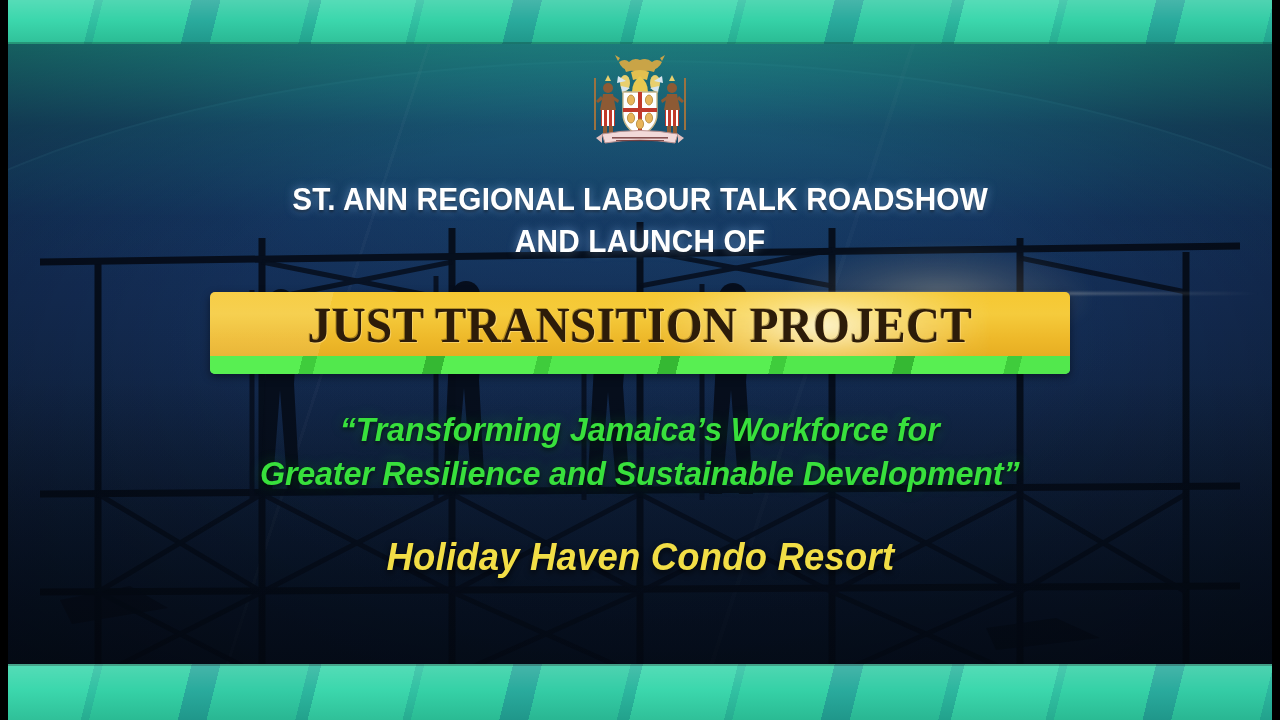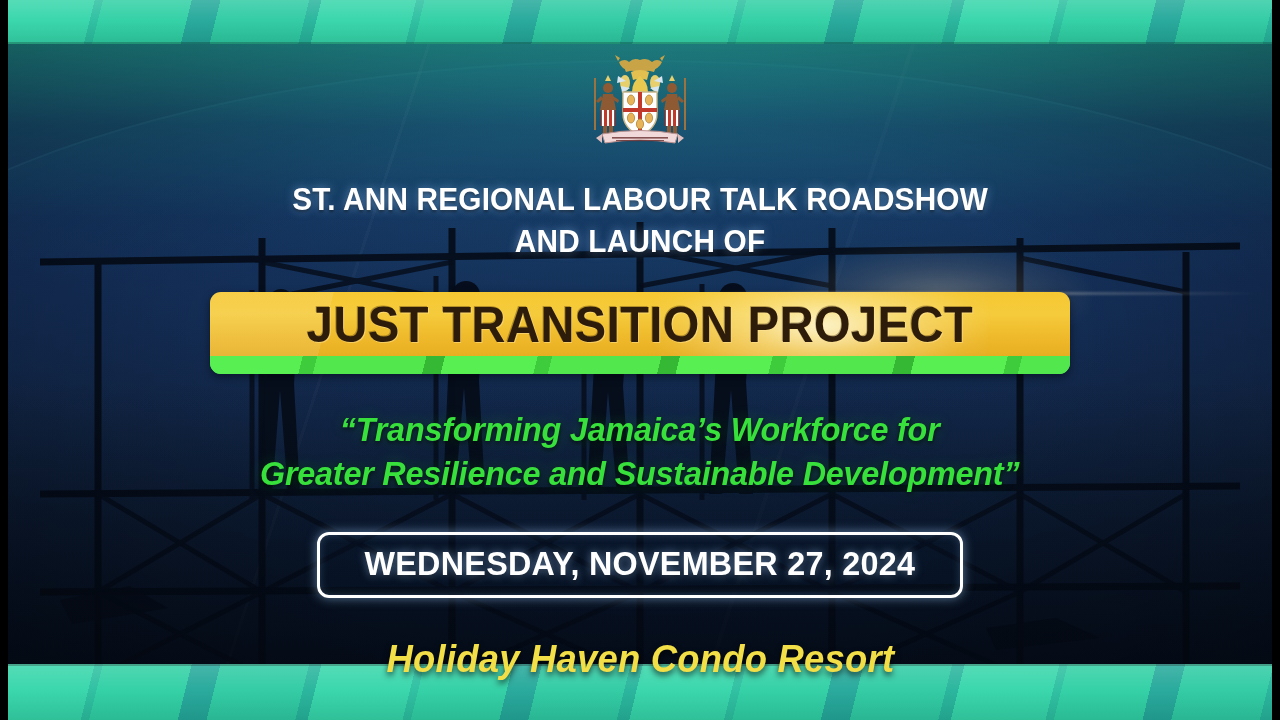--- a/index.html
+++ b/index.html
@@ -176,23 +176,24 @@
     text-shadow: 0 0 10px rgba(150,200,255,0.55), 0 2px 3px rgba(0,0,0,0.55);
     transform: scaleX(0.93);
     white-space: pre-line;
   }
 
   .gold-banner {
     position: relative;
     margin-top: 14px;
     width: 860px;
     height: 82px;
-    border-radius: 11px;
+    border-radius: 5px;
     overflow: hidden;
     box-shadow: 0 3px 9px rgba(0,0,0,0.45);
+    font-family: Liberation Serif, serif;
   }
   .gold-banner .gold-face {
     position: absolute;
     left: 0; right: 0; top: 0;
     height: 64px;
     background:
       linear-gradient(104deg, rgba(255,255,255,0.10) 0 120px, rgba(255,255,255,0) 120px 300px),
       linear-gradient(180deg, #f6c832 0%, #f5cb3c 34%, #eeb92a 72%, #e7ae22 100%);
   }
   .gold-banner .gold-hotspot {
@@ -454,22 +455,19 @@
     <div class="gold-banner">
       <div class="gold-face"></div>
       <div class="gold-hotspot"></div>
       <div class="green-strip"></div>
       <div class="banner-text">JUST TRANSITION PROJECT</div>
     </div>
 
     <div class="tagline">“Transforming Jamaica’s Workforce for
 Greater Resilience and Sustainable Development”</div>
 
-    <div class="date-box">
-      <span class="date-text">WEDNESDAY, NOVEMBER 27, 2024</span>
-    </div>
 
     <div class="venue">Holiday Haven Condo Resort</div>
   </div>
 
   <div class="letterbox-left"></div>
   <div class="letterbox-right"></div>
 </div>
 
 </body></html>

